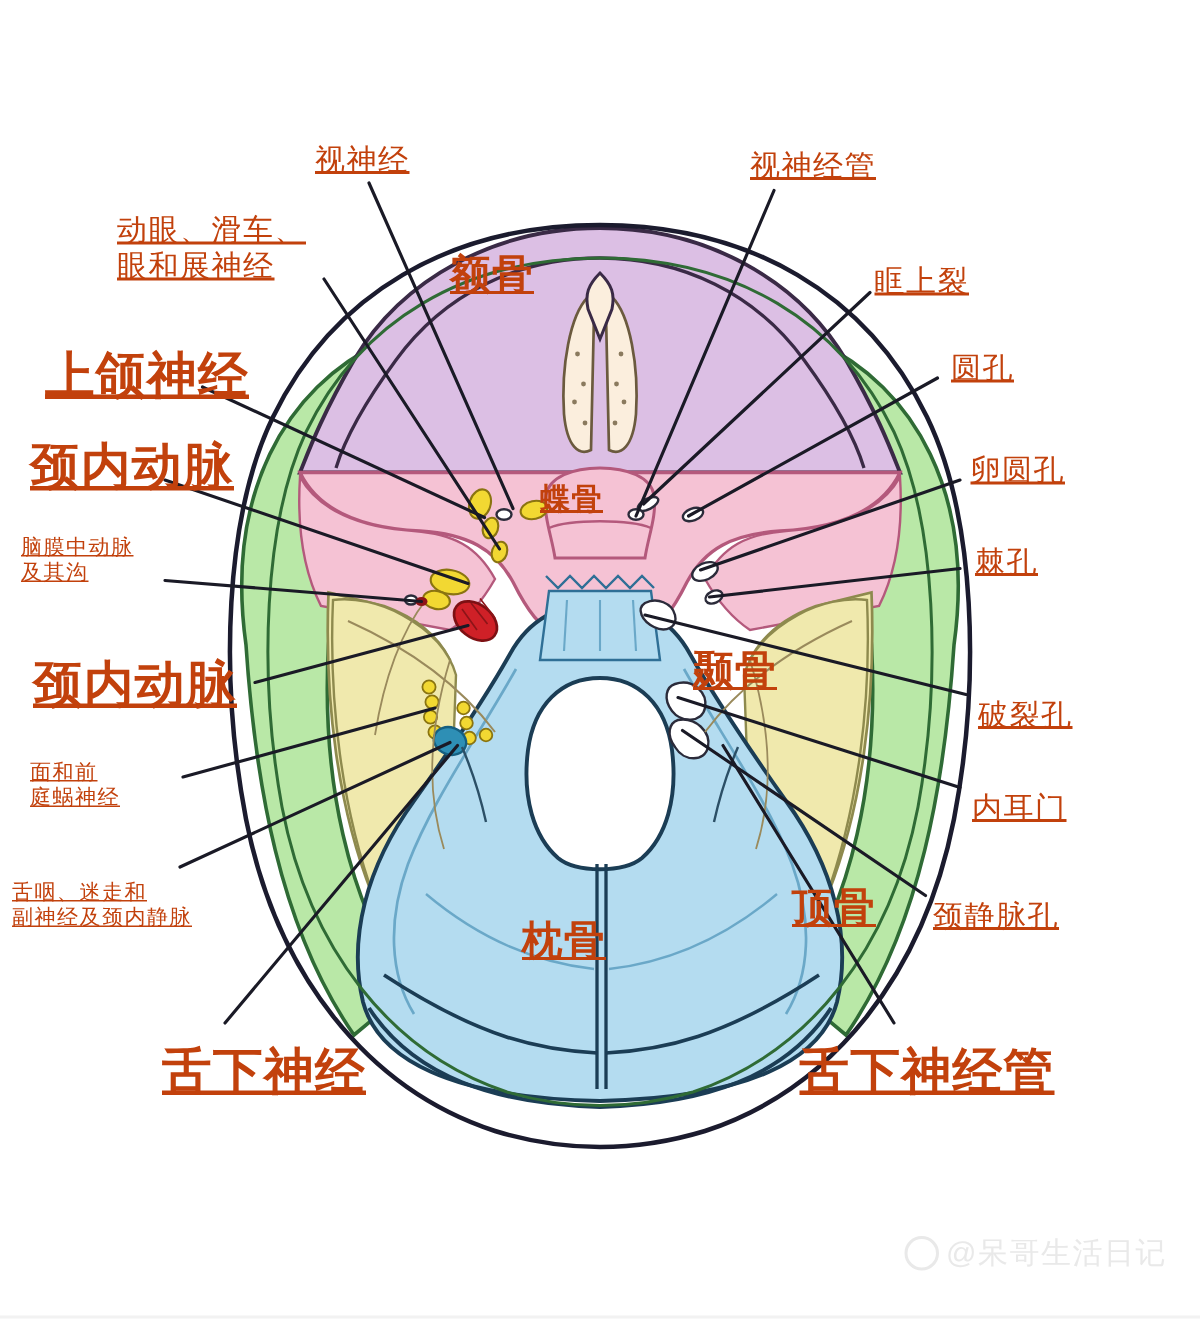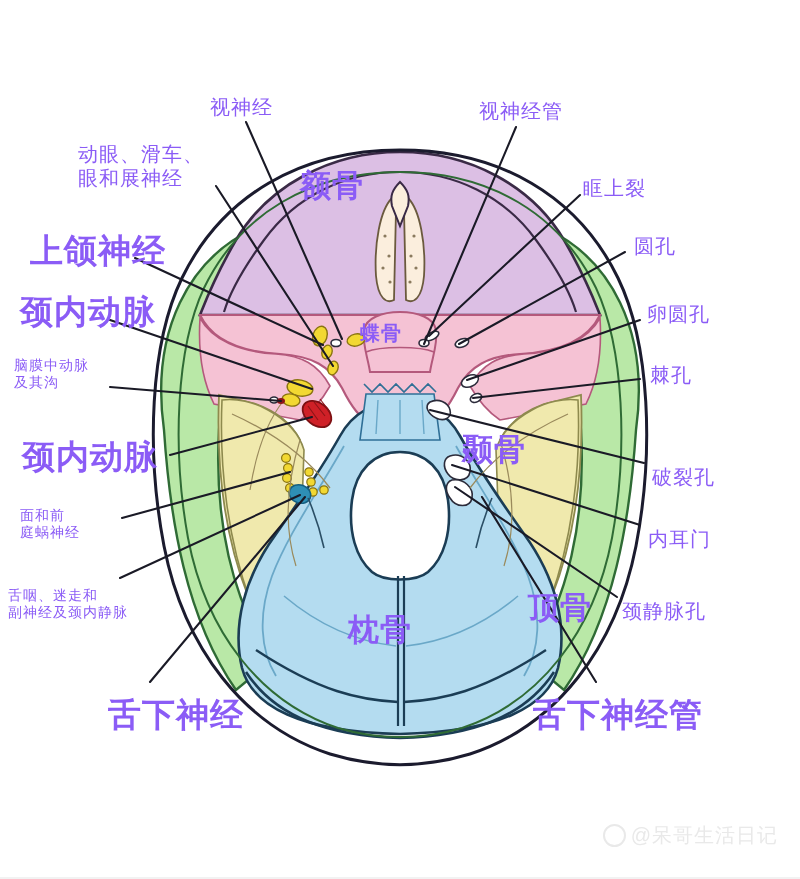--- a/index.html
+++ b/index.html
@@ -8,30 +8,31 @@
     background:#ffffff;
     font-family:"Liberation Serif","DejaVu Serif",serif;
     overflow:hidden;
     position:relative;
   }
   #stage{position:relative;width:800px;height:879px;}
   svg#figure{position:absolute;left:0;top:0;width:800px;height:879px;}
 
   .lbl{
     position:absolute;
-    color:#8b5cf6;
+    color:#c2410c;
     font-family:"Liberation Serif","DejaVu Serif",serif;
     line-height:1.18;
     white-space:pre;
     letter-spacing:1px;
+    text-decoration:underline;
   }
   .lbl.sm{font-size:14px;}
   .lbl.md{font-size:20px;}
   .lbl.lg{font-size:33px;font-weight:600;}
-  .lbl.xl{font-size:31px;font-weight:700;}
+  .lbl.xl{font-size:27px;font-weight:700;}
   .lbl.bone{font-weight:700;}
 
   .watermark{
     position:absolute;
     right:22px;bottom:30px;
     font-size:20px;
     color:#e9e9e9;
     font-family:"Liberation Sans","DejaVu Sans",sans-serif;
     letter-spacing:1px;
     display:flex;align-items:center;gap:5px;
@@ -250,21 +251,21 @@
       <div class="lbl sm" style="left: 14px; top: 358px;">脑膜中动脉
 及其沟</div>
       <div class="lbl lg" style="left: 22px; top: 438px;">颈内动脉</div>
       <div class="lbl sm" style="left: 20px; top: 508px;">面和前
 庭蜗神经</div>
       <div class="lbl sm" style="left: 8px; top: 588px;">舌咽、迷走和
 副神经及颈内静脉</div>
       <div class="lbl lg" style="left: 108px; top: 696px;">舌下神经</div>
     </div>
   <div id="right-label-layer">
-      <div class="lbl md" style="left: 479px; top: 100px;">视神经管</div>
+      <div class="lbl md" style="left: 500px; top: 100px;">视神经管</div>
       <div class="lbl md" style="left: 583px; top: 177px;">眶上裂</div>
       <div class="lbl md" style="left: 634px; top: 235px;">圆孔</div>
       <div class="lbl md" style="left: 647px; top: 303px;">卵圆孔</div>
       <div class="lbl md" style="left: 650px; top: 364px;">棘孔</div>
       <div class="lbl md" style="left: 652px; top: 466px; text-align: right;">破裂孔</div>
       <div class="lbl md" style="left: 648px; top: 528px;">内耳门</div>
       <div class="lbl md" style="left: 622px; top: 600px;">颈静脉孔</div>
       <div class="lbl lg" style="left: 533px; top: 696px;">舌下神经管</div>
     </div>
 

